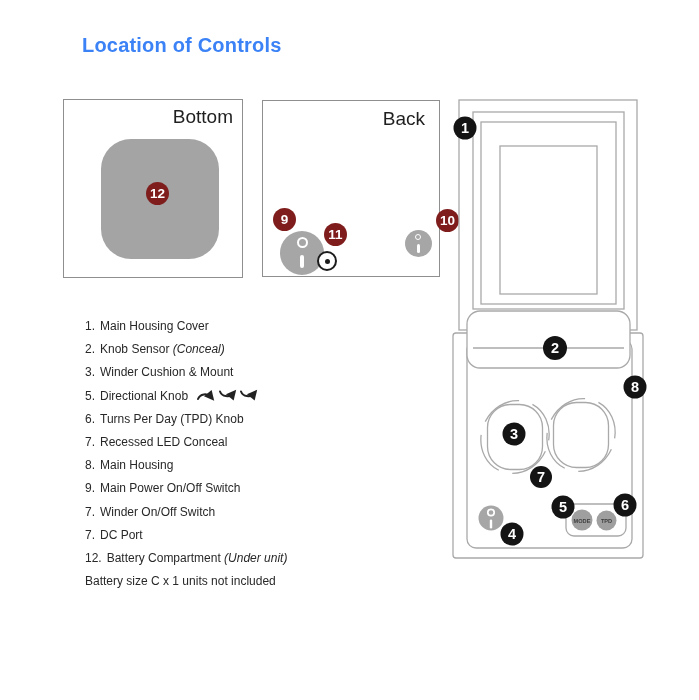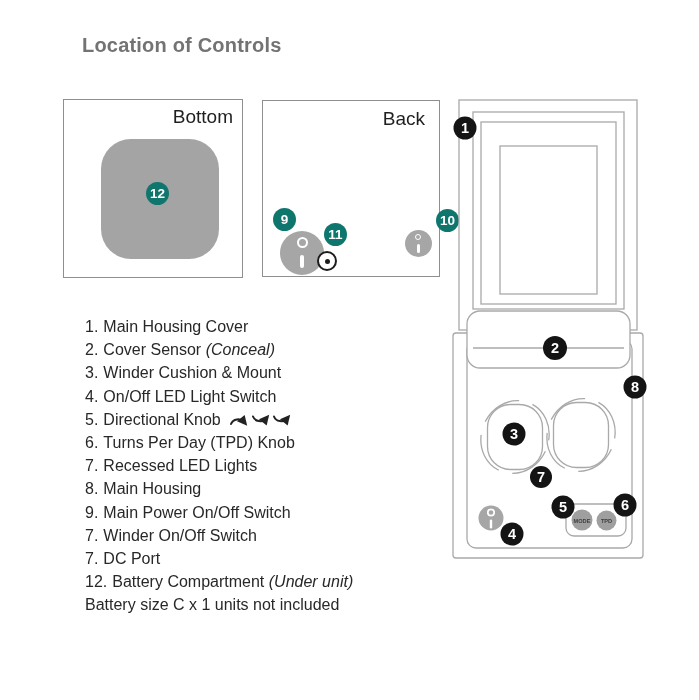--- a/index.html
+++ b/index.html
@@ -1,34 +1,34 @@
 <!DOCTYPE html>
 <html><head>
 <meta charset="utf-8">
 <style>
   html,body{margin:0;padding:0;background:#ffffff;}
   .canvas{
     position:relative;width:699px;height:700px;background:#ffffff;overflow:hidden;
     font-family:"Liberation Sans", sans-serif;color:#262626;
   }
   .title{
-    position:absolute;left:82px;top:34px;font-size:20px;font-weight:bold;color:#737373;
+    position:absolute;left:82px;top:34px;font-size:20px;font-weight:bold;color:#3b82f6;
     letter-spacing:.2px;
   }
   .panel{
     position:absolute;border:1.5px solid #8f8f8f;background:#ffffff;box-sizing:border-box;padding-left:16px;
   }
   .panel-label{
     position:absolute;font-size:19px;color:#1f1f1f;
   }
   .squircle{
     position:absolute;background:#a4a4a4;border-radius:30px;
   }
   .badge{
-    position:absolute;width:23px;height:23px;border-radius:50%;background:#0f766e;
+    position:absolute;width:23px;height:23px;border-radius:50%;background:#7f1d1d;
     color:#ffffff;font-size:13.5px;font-weight:bold;display:flex;align-items:center;
     justify-content:center;line-height:1;
   }
   .switch{
     position:absolute;border-radius:50%;background:#a6a6a6;
   }
   .switch .ring{
     position:absolute;border:2px solid #ffffff;border-radius:50%;background:transparent;
   }
   .switch .bar{
@@ -36,21 +36,21 @@
   }
   .dcport{
     position:absolute;width:16px;height:16px;border:2.2px solid #1c1c1c;border-radius:50%;
     background:#ffffff;
   }
   .dcport .dot{
     position:absolute;left:50%;top:50%;width:5px;height:5px;margin:-2.5px 0 0 -2.5px;
     border-radius:50%;background:#1c1c1c;
   }
   .legend{
-    position:absolute;left:85px;top:315px;width:340px;font-size:16px;line-height:23.2px;
+    position:absolute;left:85px;top:315px;width:340px;font-size:12px;line-height:23.2px;
     color:#282828;
   }
   .legend-line{white-space:nowrap;}
   .lnum{margin-right:5px;}
   .lit{font-style:italic;text-align:center;}
   .rot-icons{vertical-align:-2px;margin-left:7px;}
   svg text{font-family:"Liberation Sans", sans-serif;}
   .device-svg{position:absolute;left:448px;top:93px;}
 </style>
 </head>
@@ -141,37 +141,36 @@
       <text x="625" y="510">6</text>
       <circle cx="541" cy="477" r="11" fill="#141414"></circle>
       <text x="541" y="482">7</text>
       <circle cx="635" cy="387" r="11.5" fill="#141414"></circle>
       <text x="635" y="392">8</text>
     </g>
   </svg>
 
   <div class="legend">
     <div class="legend-line"><span class="lnum">1.</span><span>Main Housing Cover</span></div>
-    <div class="legend-line"><span class="lnum">2.</span><span>Cover Sensor</span> <span class="lit">(Conceal)</span></div>
+    <div class="legend-line"><span class="lnum">2.</span><span>Knob Sensor</span> <span class="lit">(Conceal)</span></div>
     <div class="legend-line"><span class="lnum">3.</span><span>Winder Cushion &amp; Mount</span></div>
-    <div class="legend-line"><span class="lnum">4.</span><span>On/Off LED Light Switch</span></div>
     <div class="legend-line"><span class="lnum">5.</span><span>Directional Knob</span><svg class="rot-icons" width="64" height="15" viewBox="0 0 64 15">
           <defs>
             <marker id="ah" markerWidth="6" markerHeight="6" refX="3" refY="3" orient="auto">
               <path d="M0.5,0.5 L5.5,3 L0.5,5.5 Z" fill="#222222"></path>
             </marker>
           </defs>
           <g fill="none" stroke="#222222" stroke-width="2" stroke-linecap="round">
             <path d="M3,12 A7.5,7 0 0 1 16,10" marker-end="url(#ah)"></path>
             <path d="M25,4.5 A7.5,7 0 0 0 38,6.5" marker-end="url(#ah)"></path>
             <path d="M46,4.5 A7.5,7 0 0 0 59,6.5" marker-end="url(#ah)"></path>
           </g>
         </svg></div>
     <div class="legend-line"><span class="lnum">6.</span><span>Turns Per Day (TPD) Knob</span></div>
-    <div class="legend-line"><span class="lnum">7.</span><span>Recessed LED Lights</span></div>
+    <div class="legend-line"><span class="lnum">7.</span><span>Recessed LED Conceal</span></div>
     <div class="legend-line"><span class="lnum">8.</span><span>Main Housing</span></div>
     <div class="legend-line"><span class="lnum">9.</span><span>Main Power On/Off Switch</span></div>
     <div class="legend-line"><span class="lnum">7.</span><span>Winder On/Off Switch</span></div>
     <div class="legend-line"><span class="lnum">7.</span><span>DC Port</span></div>
     <div class="legend-line"><span class="lnum">12.</span><span>Battery Compartment</span> <span class="lit">(Under unit)</span></div>
     <div class="legend-line">Battery size C x 1 units not included</div>
   </div>
 
 </div>
 

